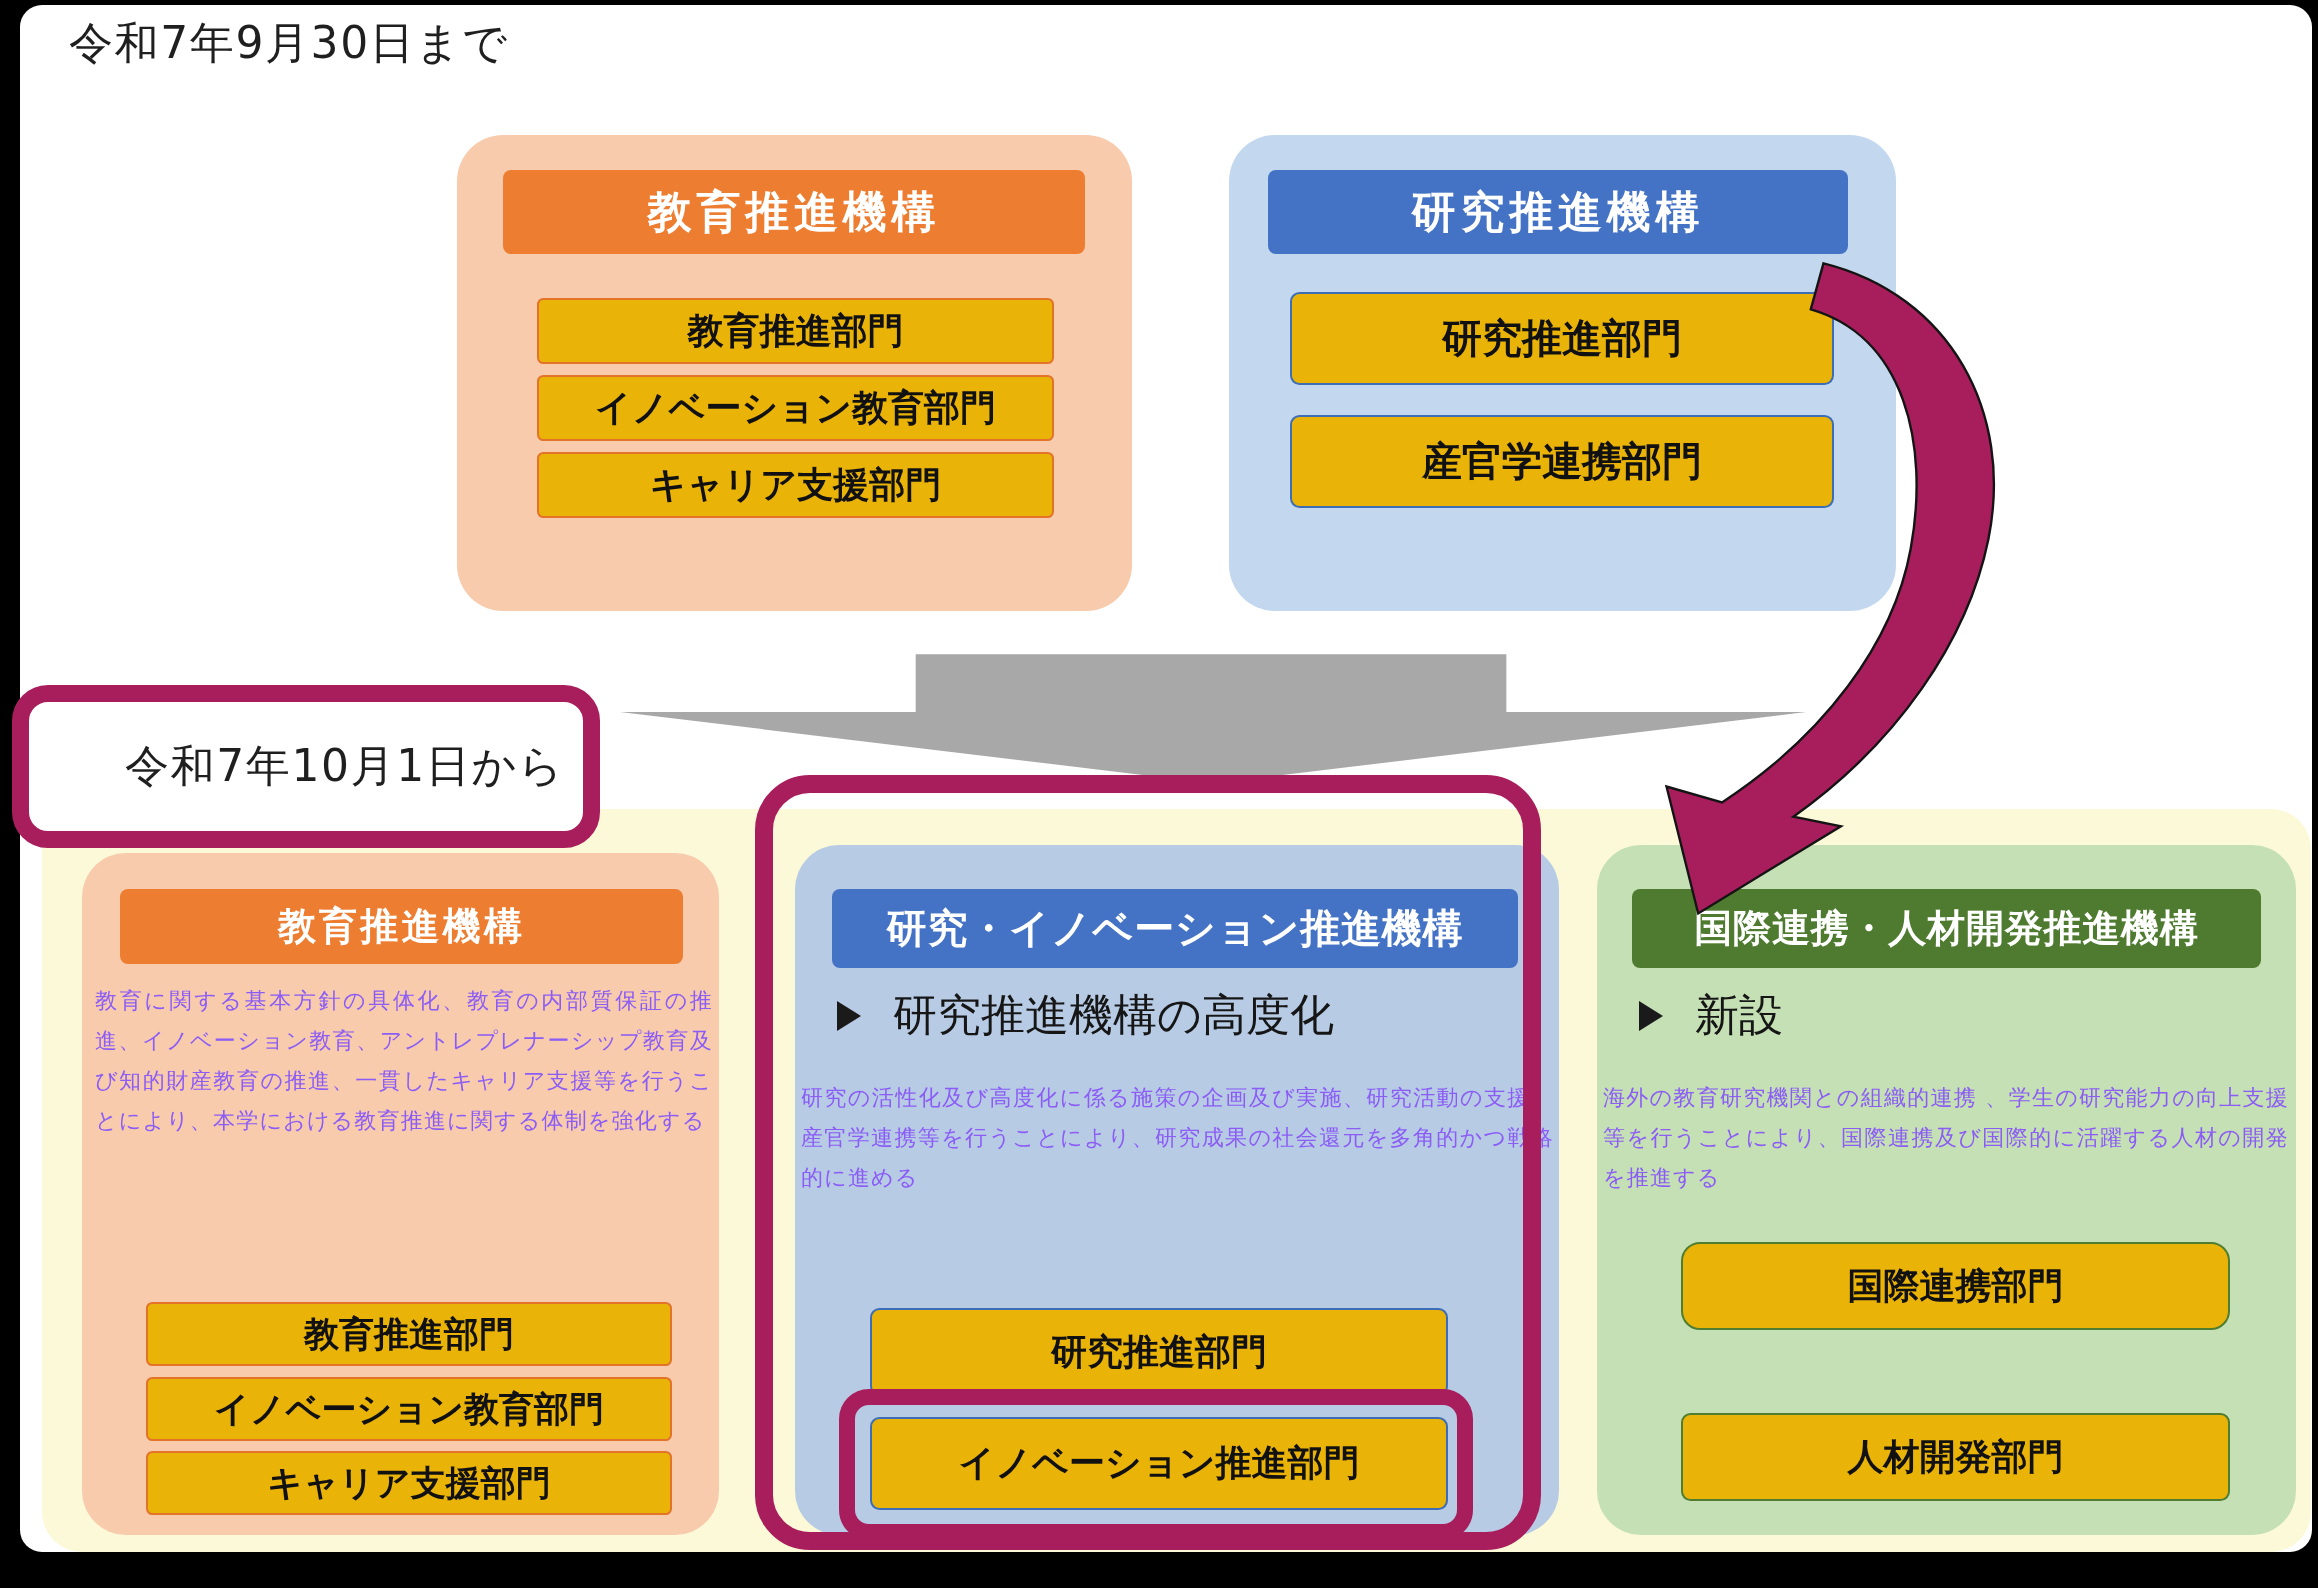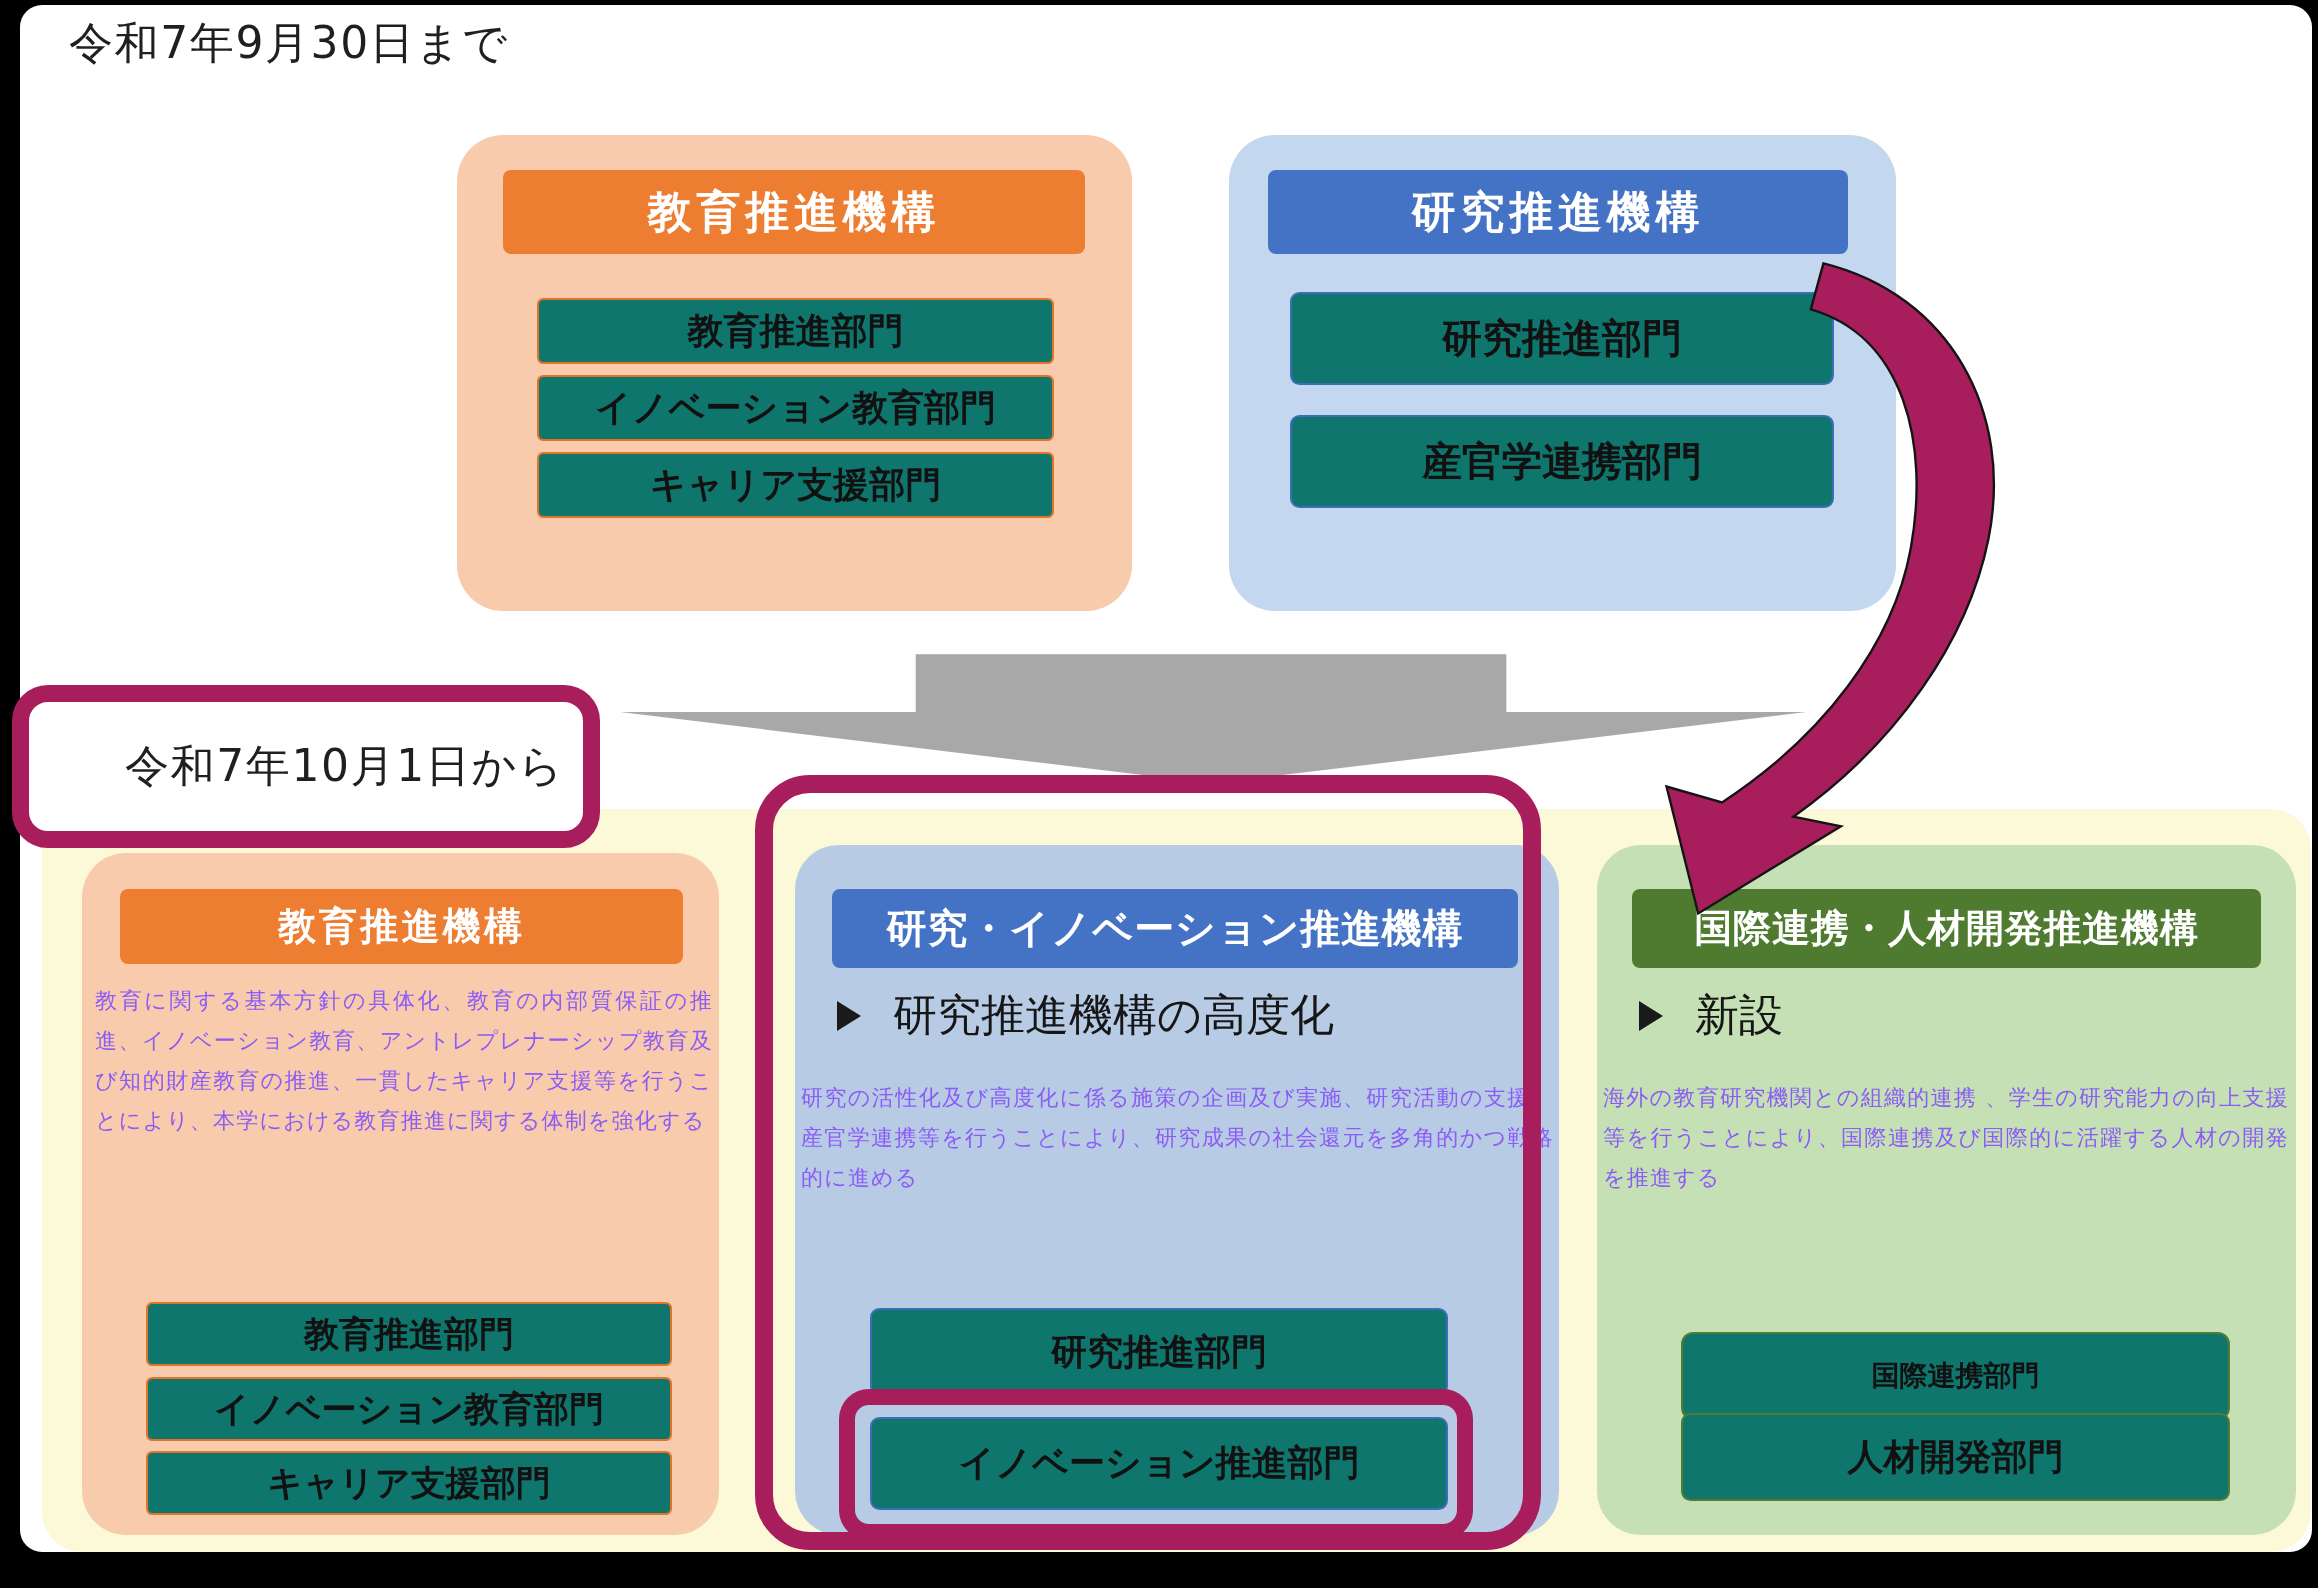--- a/index.html
+++ b/index.html
@@ -2,21 +2,21 @@
 <html style="--orange: #ED7D31; --orange-light: #F8CBAD; --blue: #4472C4; --blue-top-light: #C3D8EE; --blue-light: #B7CBE5; --green: #4E7B2F; --green-light: #C5E0B4; --yellow: #FBF9D7; --crimson: #A81E5D; --gray: #A8A8A8;font-size:12.7px"><head>
 <meta charset="utf-8">
 <style>
   html,body{margin:0;padding:0;background:#000;}
   #canvas{position:relative;width:2319px;height:1589px;background:#000;border-radius:32px;overflow:hidden;
           font-family:"DejaVu Sans","Liberation Sans",sans-serif;}
   #paper{position:absolute;left:20px;top:4.8px;width:2292px;height:1547px;background:#fff;border-radius:22px;}
   .abs{position:absolute;}
   .panel{border-radius:46px;}
   .hdr{display:flex;align-items:center;justify-content:center;color:#fff;font-weight:700;border-radius:8px;}
-  .dept{display:flex;align-items:center;justify-content:center;background:#0f766e;font-weight:700;color:#111;border-radius:6.3px;}
+  .dept{display:flex;align-items:center;justify-content:center;background:#eab308;font-weight:700;color:#111;border-radius:6.3px;}
   .dept-orange{border:2.4px solid #e4732a;}
   .dept-blue{border:2.4px solid #3d6eb5;}
   .dept-green{border:2.4px solid #4f7d31;}
   .desc{color:#8b5cf6;letter-spacing:1.2px;line-height:40px;font-size:22px;text-align:justify;}
   .bullet-line{display:flex;align-items:center;gap:32px;font-size:44px;color:#161616;}
   .tri{width:0;height:0;border-top:15px solid transparent;border-bottom:15px solid transparent;border-left:24px solid #1a1a1a;}
   .period{font-size:44px;color:#1f1f1f;letter-spacing:1.6px;margin-left:24px;}
   .frame-outer{border:18px solid var(--crimson);border-radius:55px;z-index:25;}
   .frame-inner{border:16px solid var(--crimson);border-radius:30px;z-index:26;}
   #label2{background:#fff;border:17.4px solid var(--crimson);border-radius:36px;z-index:30;
@@ -66,21 +66,21 @@
   <div class="abs dept dept-blue z3" style="left:870px;top:1308px;width:574px;height:84px;font-size:36px;border-radius:9.5px;">研究推進部門</div>
   <div class="abs dept dept-blue z3" style="left:870px;top:1417px;width:574px;height:89px;font-size:36px;border-radius:9.5px;">イノベーション推進部門</div>
 
   <div class="abs panel z2" style="left:1597px;top:845px;width:699px;height:690px;background:var(--green-light);border-radius:44px;"></div>
   <div class="abs hdr z3" style="left:1632px;top:889px;width:629px;height:79px;background:var(--green);font-size:38px;letter-spacing:0.8px;">国際連携・人材開発推進機構</div>
   <div class="abs bullet-line z3" style="left:1639px;top:986px;">
     <span class="tri"></span>
     <span>新設</span>
   </div>
   <div class="abs desc z3" style="left:1603px;top:1078px;width:686px;">海外の教育研究機関との組織的連携 、学生の研究能力の向上支援等を行うことにより、国際連携及び国際的に活躍する人材の開発を推進する</div>
-  <div class="abs dept dept-green z3" style="left:1681px;top:1332px;width:545px;height:84px;font-size:28px;border-radius:12px;">国際連携部門</div>
+  <div class="abs dept dept-green z3" style="left:1681px;top:1242px;width:545px;height:84px;font-size:36px;border-radius:19px;">国際連携部門</div>
   <div class="abs dept dept-green z3" style="left:1681px;top:1413px;width:545px;height:84px;font-size:36px;border-radius:9.5px;">人材開発部門</div>
 
   <svg width="2319" height="1589" viewBox="0 0 2925 2004">
 
     <polygon points="1155,825 1900,825 1900,898 2278,898 1530,988 782,898 1155,898" style="fill:var(--gray)"></polygon>
 
     <path d="M 2300 332
              C 2460 372, 2540 520, 2508 680
              C 2482 808, 2392 938, 2262 1030
              L 2322 1042

